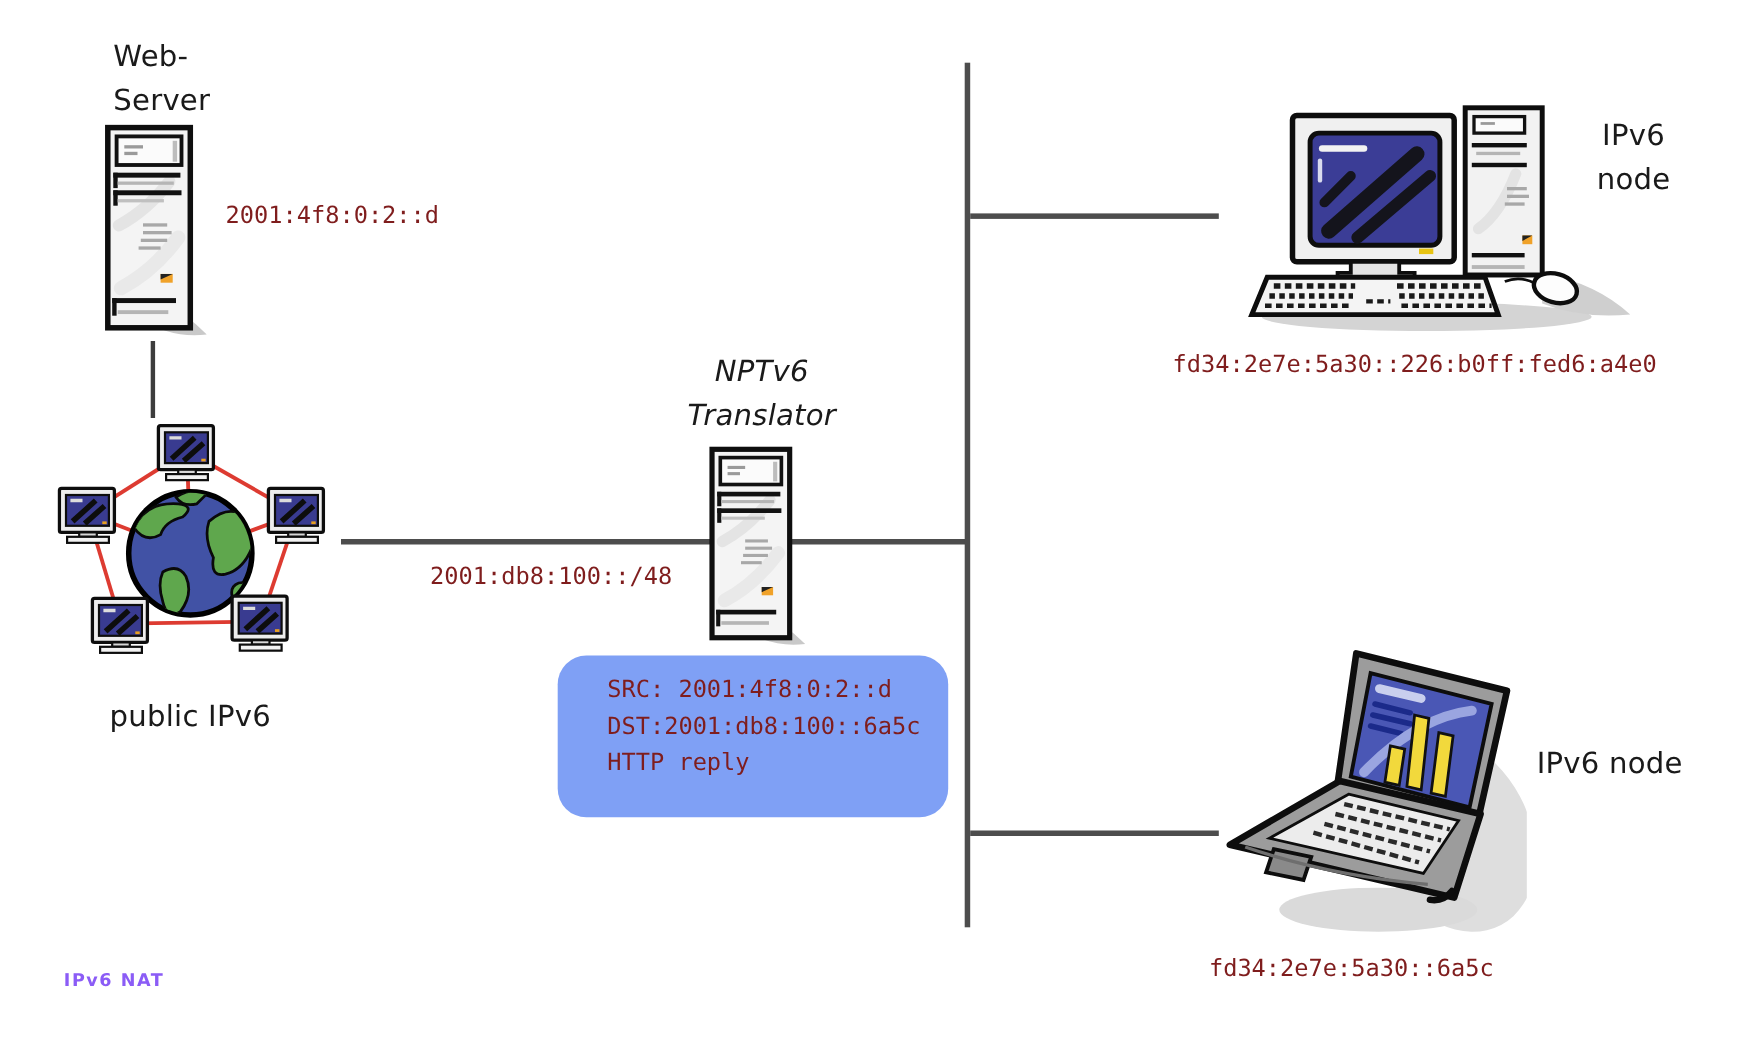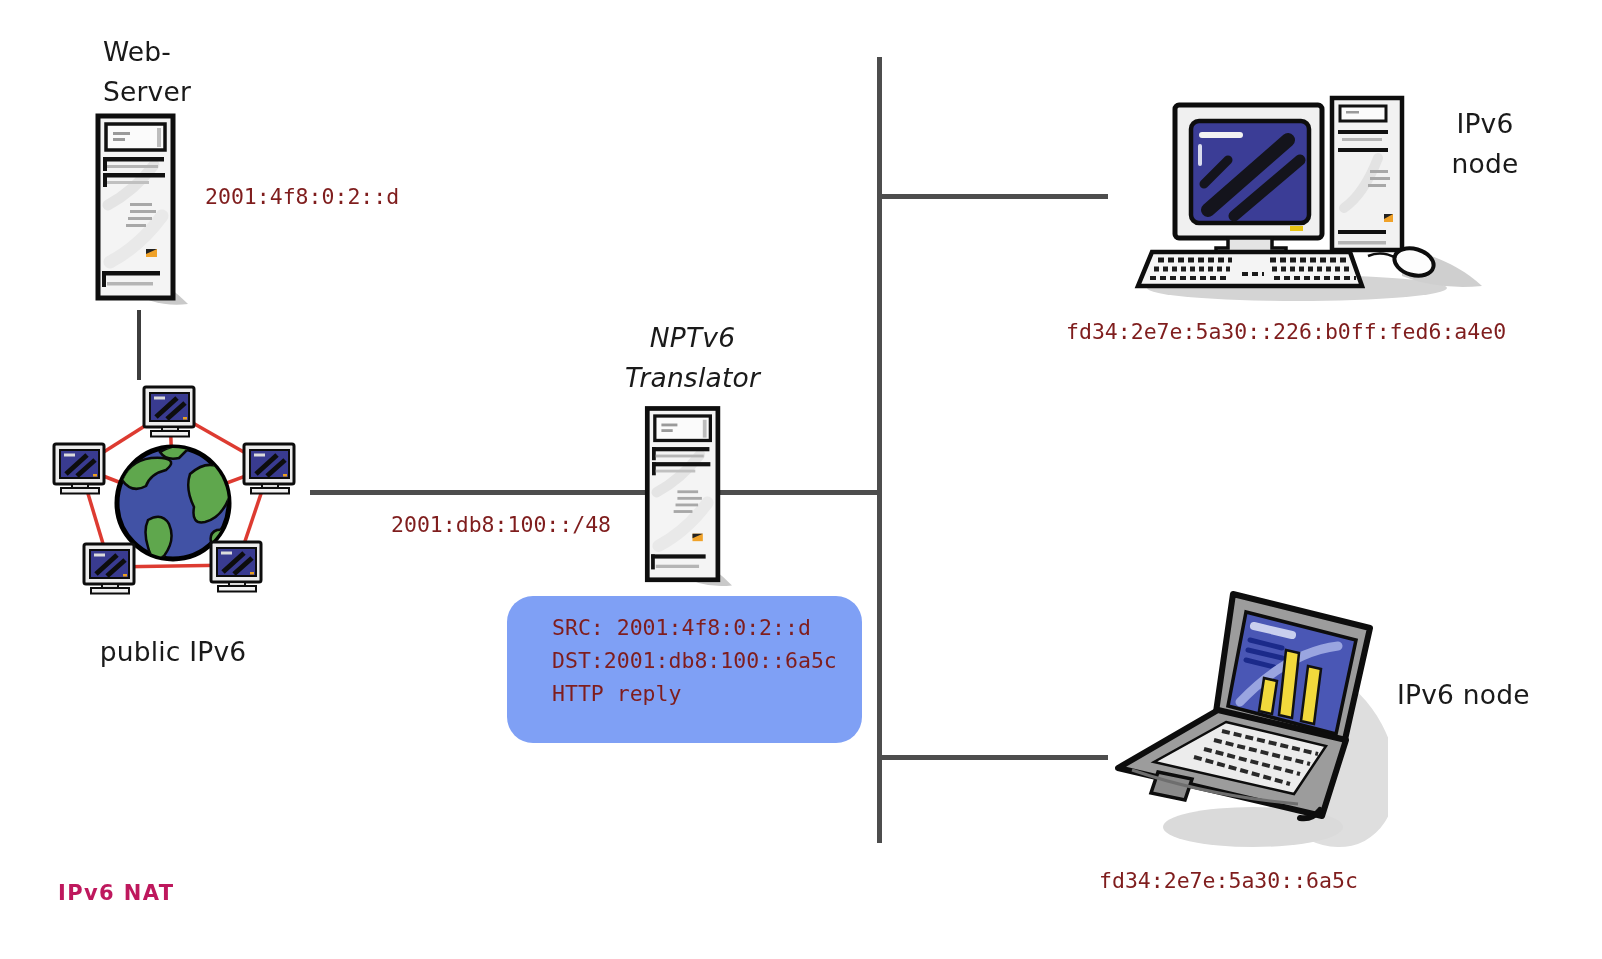--- a/index.html
+++ b/index.html
@@ -7,21 +7,21 @@
          font-family:"DejaVu Sans","Liberation Sans",sans-serif;color:#111;}
   .abs{position:absolute;}
   .label{font-size:26.5px;line-height:40px;color:#1a1a1a;letter-spacing:0.2px;}
   .center{text-align:center;}
   .mono{font-family:"DejaVu Sans Mono","Liberation Mono",monospace;font-size:21.5px;
         line-height:26px;color:#7f1d1d;white-space:pre;}
   .wire{background:var(--wire,#4d4d4d);}
   .packet-box{background:var(--packet_bg,#7FA0F5);border-radius:26px;
         padding:15px 0 0 22px;box-sizing:border-box;}
   .packet-box .mono{line-height:33px;margin-left:23px;}
-  .caption{font-size:21px;font-weight:bold;color:#be185d;letter-spacing:1.4px;}
+  .caption{font-size:16px;font-weight:bold;color:#8b5cf6;letter-spacing:1.4px;}
   svg{display:block;}
 </style>
 </head>
 <body>
 
 <div id="stage">
 
   <div class="abs" style="left:137px;top:310px;width:4px;height:70px;background:#3d3d3d;"></div>
   <div class="abs wire" style="left:310px;top:490px;width:568px;height:5px;"></div>
   <div class="abs wire" style="left:877px;top:57px;width:5px;height:786px;"></div>

